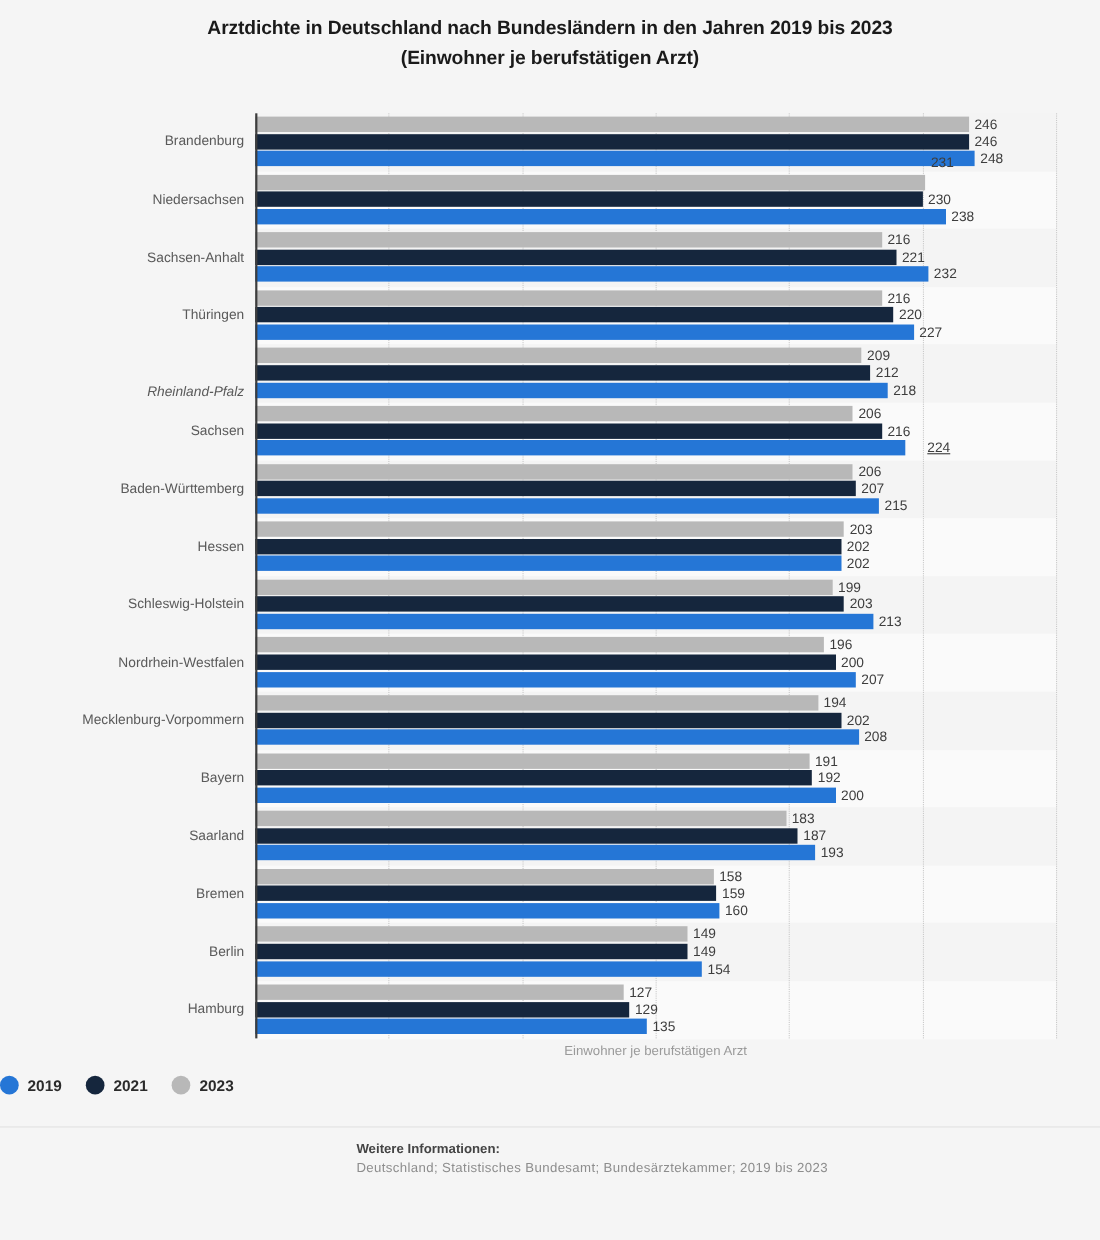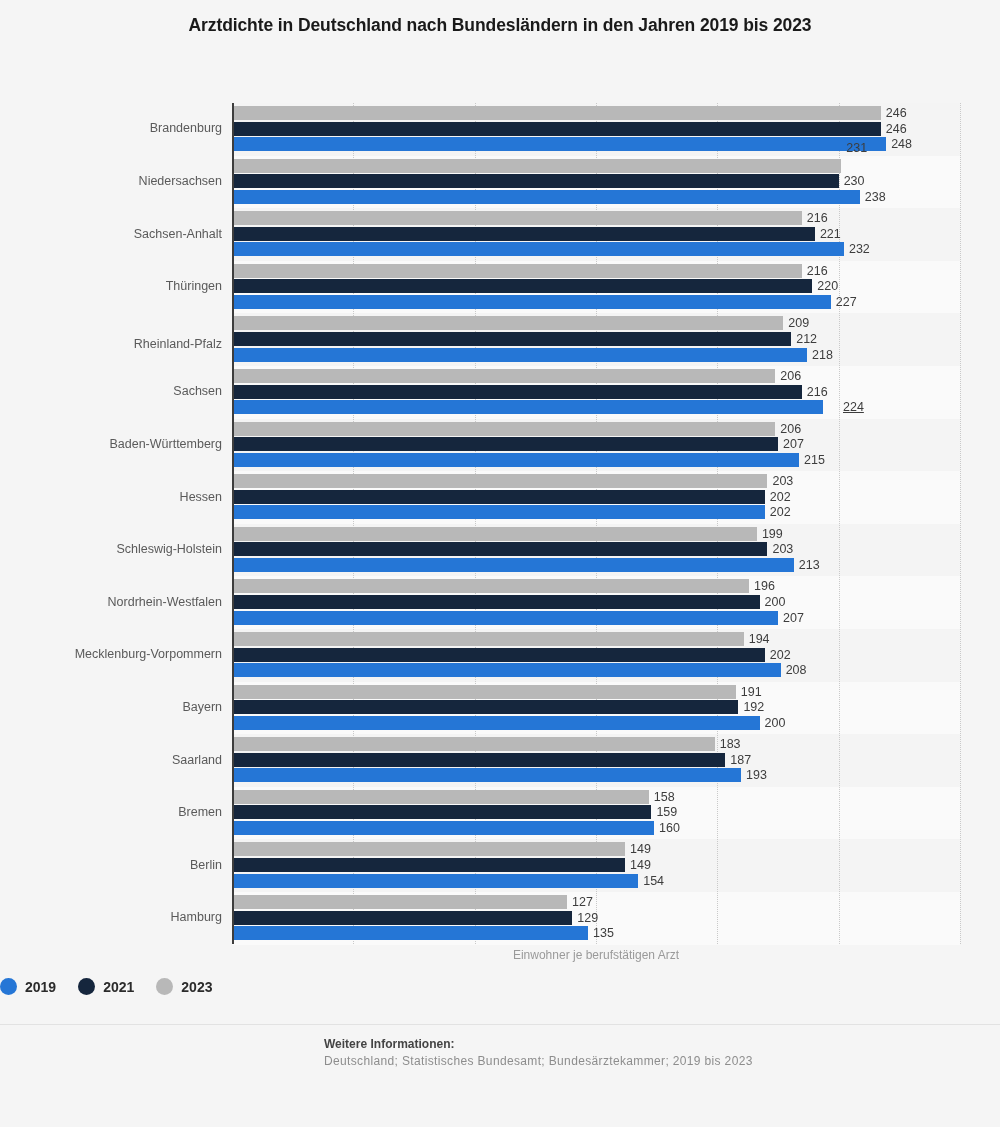--- a/index.html
+++ b/index.html
@@ -182,20 +182,21 @@
     color: #8d8d8d;
     line-height: 17px;
   }
   .footer-line.spaced { letter-spacing: 0.35px; }
 </style>
 </head>
 <body>
 
 <div id="title-block">
   <div class="title-line">Arztdichte in Deutschland nach Bundesländern in den Jahren 2019 bis 2023</div>
+  <div class="title-line">(Einwohner je berufstätigen Arzt)</div>
 </div>
 
 <div id="chart-area">
   <div id="plot">
     <div id="bands">
         <div class="band odd" style="top: 0px; height: 52.6px;"></div>
         <div class="band even" style="top: 52.6px; height: 52.6px;"></div>
         <div class="band odd" style="top: 105.2px; height: 52.6px;"></div>
         <div class="band even" style="top: 157.8px; height: 52.6px;"></div>
         <div class="band odd" style="top: 210.4px; height: 52.6px;"></div>
@@ -319,21 +320,21 @@
       </div>
   </div>
 </div>
 <div id="axis-line"></div>
 
 <div id="cat-labels">
     <div class="cat-label" style="top: 25.3px;">Brandenburg</div>
     <div class="cat-label" style="top: 77.9px;">Niedersachsen</div>
     <div class="cat-label" style="top: 130.5px;">Sachsen-Anhalt</div>
     <div class="cat-label" style="top: 183.1px;">Thüringen</div>
-    <div class="cat-label" style="top: 241px;">Rheinland-Pfalz</div>
+    <div class="cat-label" style="top: 253px; font-style: italic;">Rheinland-Pfalz</div>
     <div class="cat-label" style="top: 288.3px;">Sachsen</div>
     <div class="cat-label" style="top: 340.9px;">Baden-Württemberg</div>
     <div class="cat-label" style="top: 393.5px;">Hessen</div>
     <div class="cat-label" style="top: 446.1px;">Schleswig-Holstein</div>
     <div class="cat-label" style="top: 498.7px;">Nordrhein-Westfalen</div>
     <div class="cat-label" style="top: 551.3px;">Mecklenburg-Vorpommern</div>
     <div class="cat-label" style="top: 603.9px;">Bayern</div>
     <div class="cat-label" style="top: 656.5px;">Saarland</div>
     <div class="cat-label" style="top: 709.1px;">Bremen</div>
     <div class="cat-label" style="top: 761.7px;">Berlin</div>

